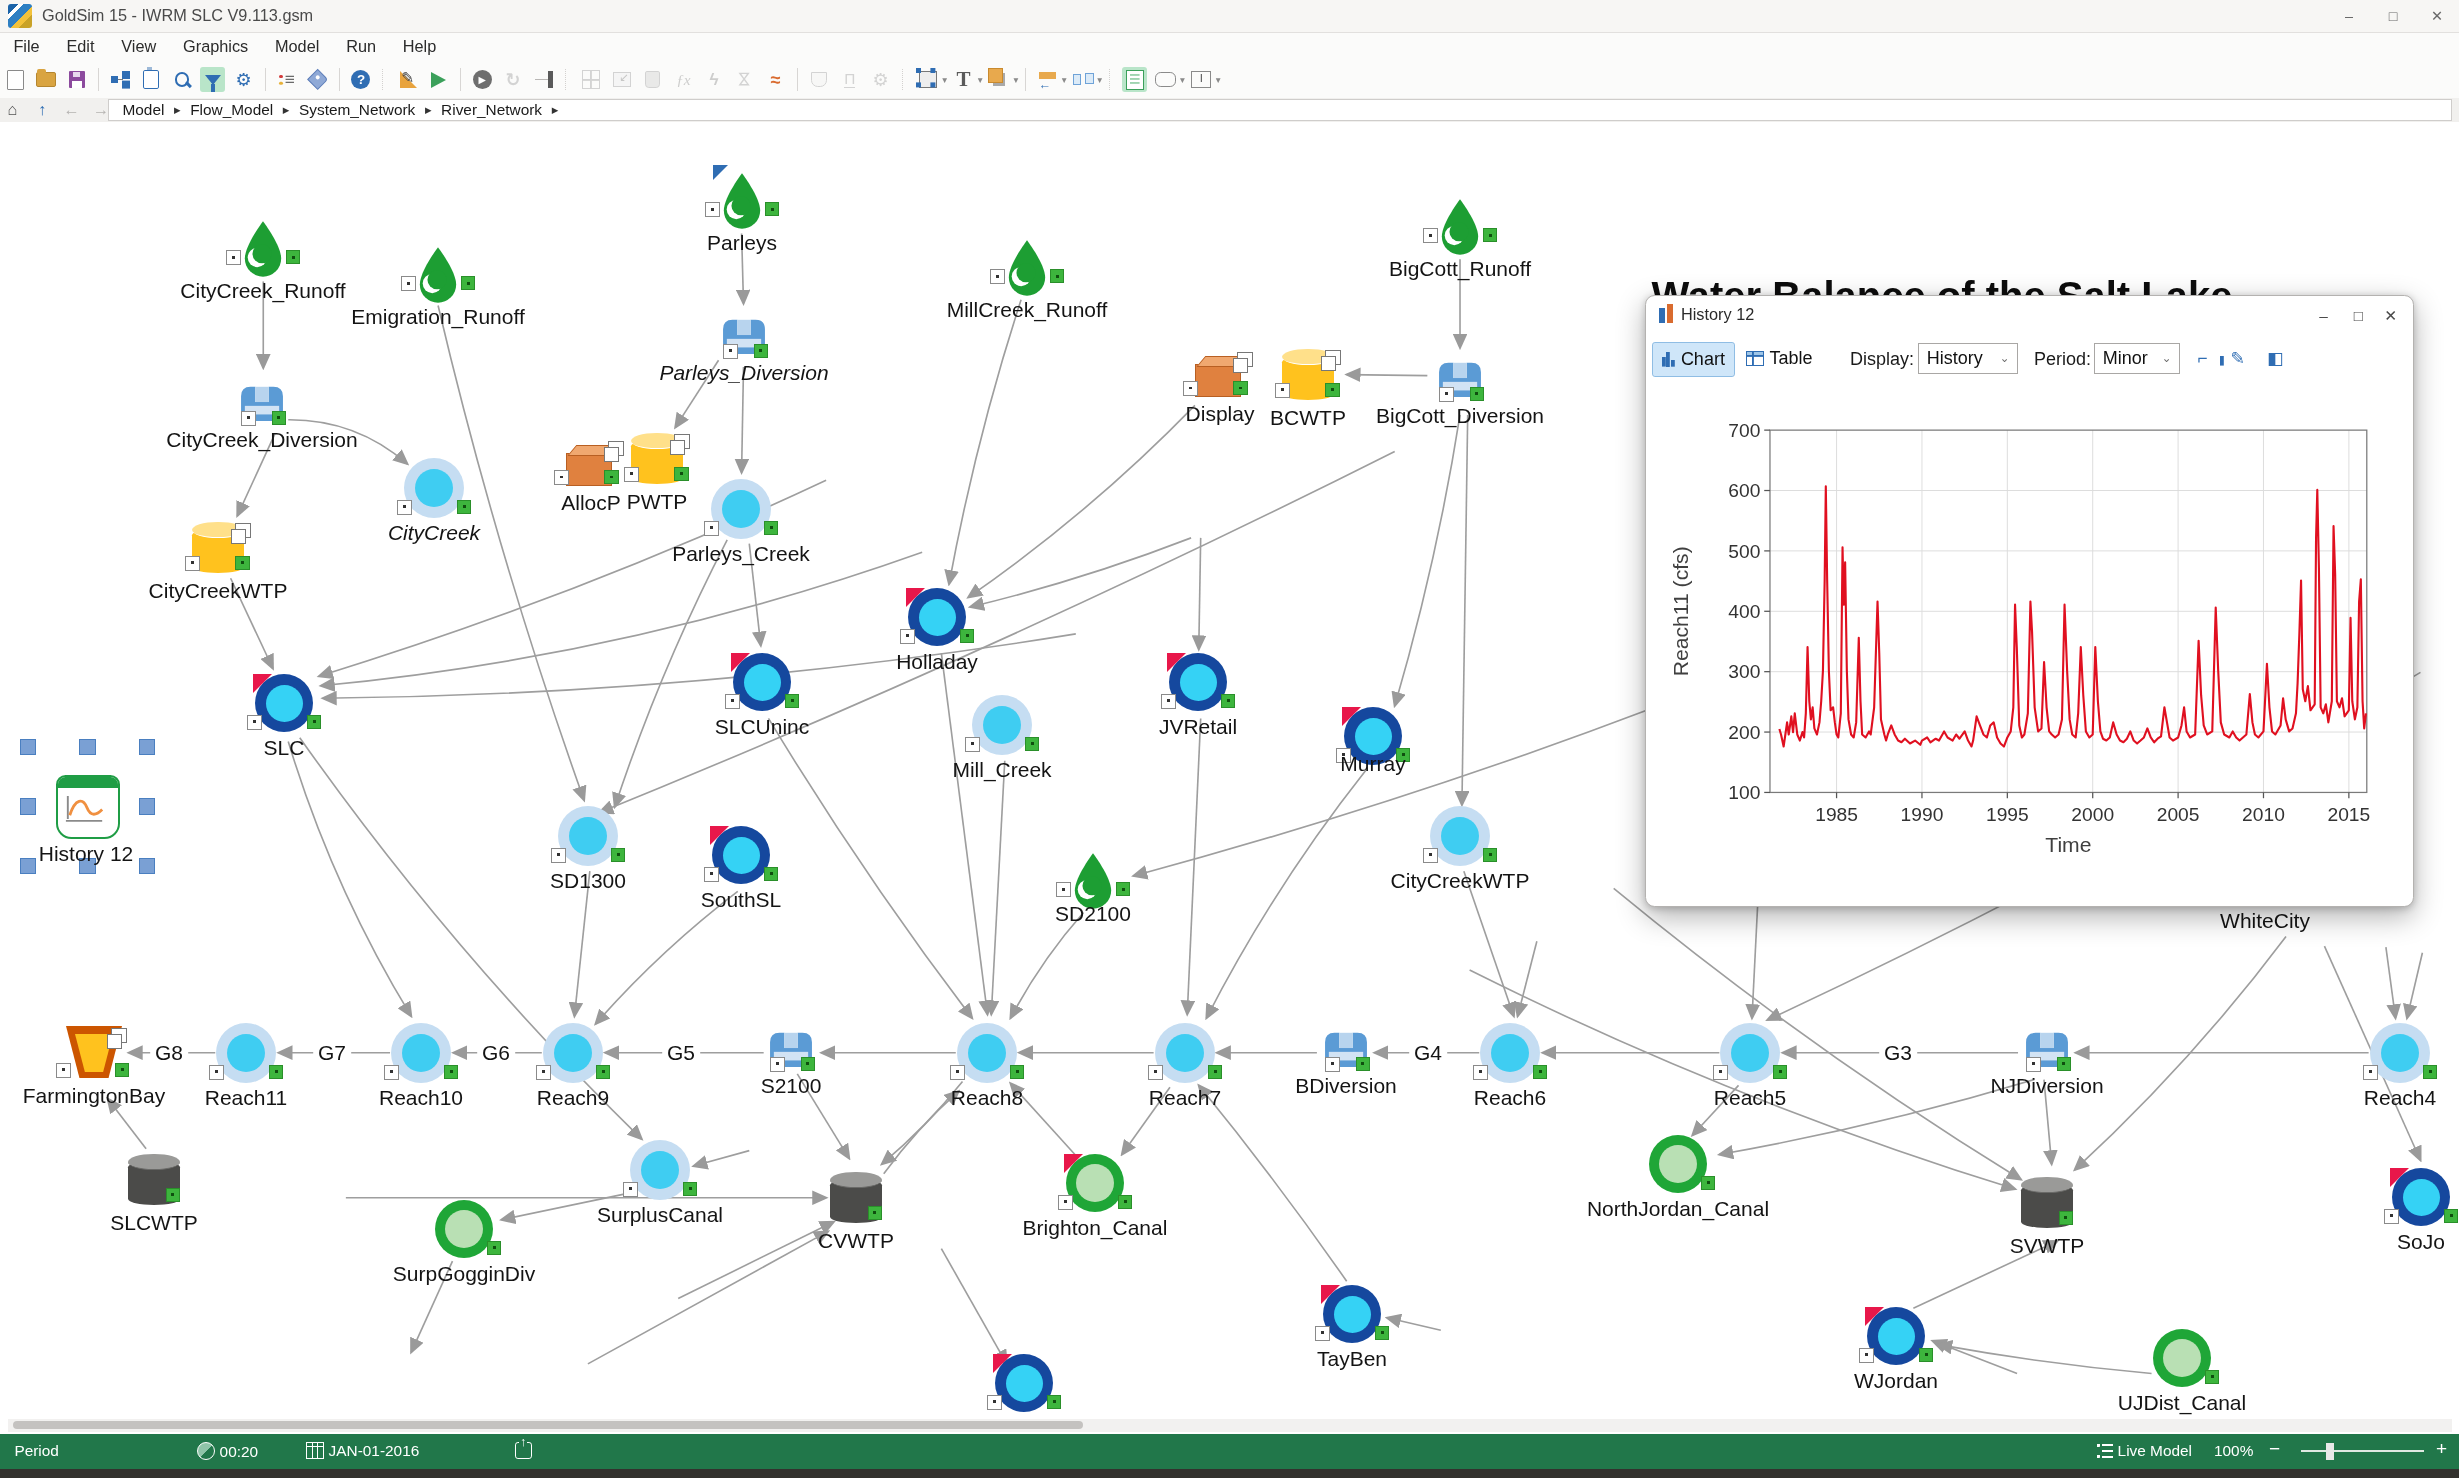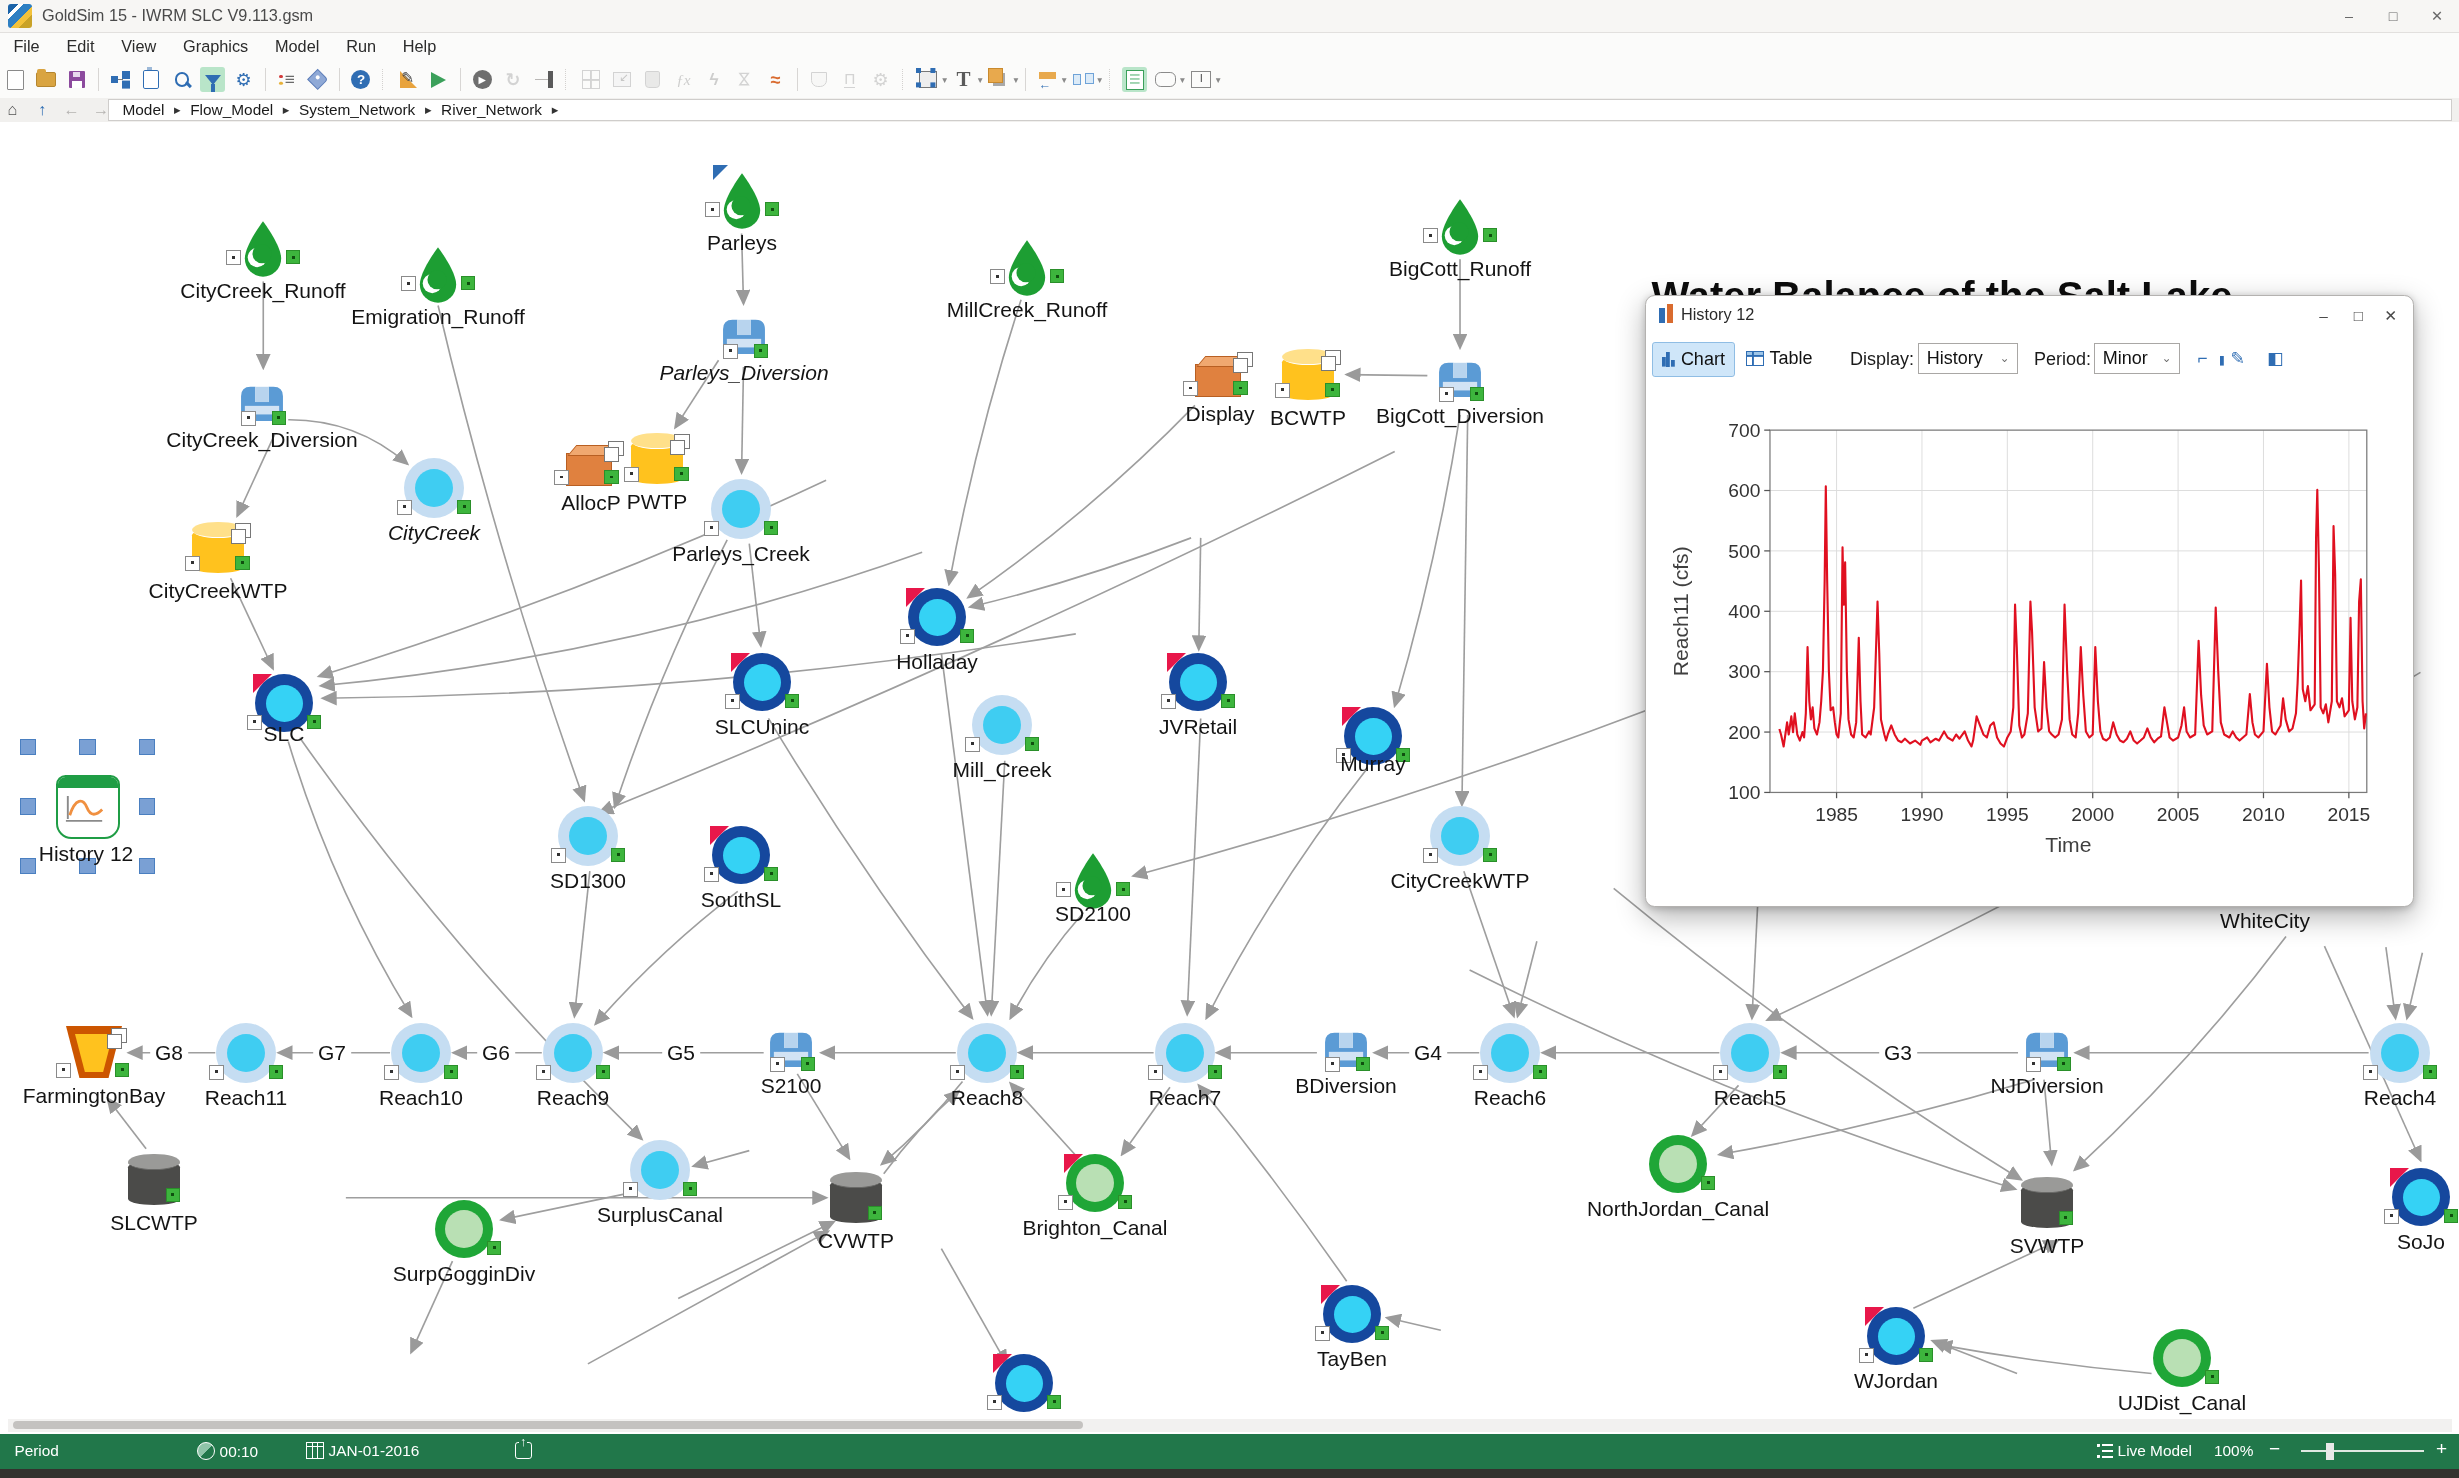--- a/index.html
+++ b/index.html
@@ -523,21 +523,21 @@
       <div class="gport" style="left: 17.3px; top: 7.7px;"></div>
       <div class="clone2" style="left: 17.3px; top: -25px;"></div>
       <div class="nlabel" style="top: 31px;">CityCreekWTP</div>
     </div>
     <div class="node" style="left: 284px; top: 581px;">
       <div class="ring-o" style="left: -29px; top: -29px; width: 58px; height: 58px; background: rgb(21, 72, 158);"></div>
       <div class="ring-o" style="left: -18px; top: -18px; width: 37px; height: 37px; background: rgb(53, 210, 245);"></div>
       <div class="port" style="left: -37px; top: 11.5px;"></div>
       <div class="gport" style="left: 23px; top: 11.5px;"></div>
       <div class="rflag" style="left: -31px; top: -29px;"></div>
-      <div class="nlabel" style="top: 19px;">SLC</div>
+      <div class="nlabel" style="top: 33px;">SLC</div>
     </div>
     <div class="node" style="left: 762px; top: 560px;">
       <div class="ring-o" style="left: -29px; top: -29px; width: 58px; height: 58px; background: rgb(21, 72, 158);"></div>
       <div class="ring-o" style="left: -18px; top: -18px; width: 37px; height: 37px; background: rgb(53, 210, 245);"></div>
       <div class="port" style="left: -37px; top: 11.5px;"></div>
       <div class="gport" style="left: 23px; top: 11.5px;"></div>
       <div class="rflag" style="left: -31px; top: -29px;"></div>
       <div class="nlabel" style="top: 33px;">SLCUninc</div>
     </div>
     <div class="node" style="left: 937px; top: 495px;">
@@ -883,21 +883,21 @@
       <line x1="731.3433476394858" x2="731.3433476394858" y1="428" y2="434" stroke="#555" stroke-width="1.3"></line>
       <text x="731.3433476394858" y="458" text-anchor="middle" font-size="20" fill="#333">2015</text>
       <text x="439.5" y="490" text-anchor="middle" font-size="22" fill="#404040">Time</text>
       <text x="44" y="239.5" text-anchor="middle" font-size="22" fill="#404040" transform="rotate(-90 44 239.5)">Reach11 (cfs)</text>
       <polyline points="138.8,362.0 140.5,367.7 143.2,380.2 145.0,367.7 146.8,355.1 148.5,367.7 151.2,348.8 153.0,365.2 154.8,345.7 157.4,367.7 160.1,374.0 162.8,365.2 164.5,370.8 166.3,345.7 168.1,276.6 169.9,333.1 171.6,352.0 173.4,339.4 175.2,361.4 177.9,367.7 180.5,355.1 182.3,333.1 184.1,301.7 185.9,207.5 187.1,109.4 188.5,207.5 190.3,301.7 192.1,342.5 194.7,339.4 196.5,355.1 198.3,367.7 200.1,370.8 202.7,345.7 204.5,172.9 205.8,232.6 207.2,188.6 209.0,301.7 210.7,352.0 213.4,367.7 216.1,370.8 218.7,355.1 221.4,267.1 223.2,333.1 224.9,367.7 228.5,370.8 232.1,364.5 233.8,367.7 237.4,339.4 239.2,282.9 240.9,229.4 242.7,282.9 244.5,352.0 248.0,367.7 249.8,374.0 251.6,367.7 255.2,358.3 258.7,367.7 262.3,374.0 265.8,375.8 269.4,372.1 274.7,377.1 280.0,374.0 285.4,378.4 287.1,374.0 292.5,370.8 296.0,375.8 301.4,372.1 304.9,374.0 310.2,364.5 313.8,370.8 319.1,374.0 322.7,367.7 326.2,372.1 331.6,364.5 335.1,374.0 338.7,380.2 340.4,374.0 344.0,348.8 347.5,358.3 351.1,367.7 354.7,370.8 358.2,358.3 361.8,355.1 365.3,370.8 368.9,377.1 372.4,380.2 376.0,370.8 379.5,364.5 382.2,339.4 384.0,232.6 385.8,276.6 388.4,358.3 391.1,370.8 393.7,367.7 397.3,345.7 400.0,229.4 401.7,260.9 404.4,339.4 408.0,364.5 411.5,361.4 414.2,292.3 416.8,339.4 419.5,364.5 422.2,367.7 425.7,370.8 429.3,367.7 432.8,352.0 435.5,232.6 438.2,301.7 440.8,352.0 443.5,367.7 447.1,370.8 449.7,345.7 452.4,276.6 455.0,326.8 457.7,364.5 461.3,370.8 464.8,367.7 467.5,276.6 470.2,333.1 472.8,364.5 475.5,372.1 479.0,374.0 482.6,370.8 486.1,355.1 489.7,367.7 493.2,374.0 496.8,375.8 500.4,372.1 503.9,364.5 507.5,374.0 511.0,377.1 514.6,374.0 518.1,370.8 521.7,361.4 525.2,370.8 528.8,375.8 532.3,372.1 535.9,369.6 539.4,339.4 542.1,355.1 544.8,370.8 548.3,374.0 553.7,370.8 557.2,358.3 559.9,339.4 562.5,364.5 566.1,370.8 571.4,367.7 575.0,270.3 577.6,326.8 580.3,358.3 583.9,367.7 589.2,364.5 592.8,235.7 595.4,301.7 598.1,355.1 601.6,367.7 607.0,370.8 610.5,364.5 614.1,370.8 617.6,374.0 624.7,367.7 628.3,325.6 631.0,355.1 633.6,367.7 637.2,370.8 642.5,364.5 646.1,294.2 648.7,339.4 651.4,364.5 654.9,367.7 660.3,358.3 662.9,330.0 665.6,352.0 669.2,364.5 672.7,361.4 676.3,345.7 678.0,314.3 679.8,264.0 681.6,207.5 683.4,320.6 686.0,333.1 688.7,317.4 691.4,342.5 695.8,336.3 697.2,163.5 698.5,113.2 700.2,194.9 702.0,339.4 704.7,345.7 707.4,336.3 710.0,355.1 713.6,333.1 715.4,150.9 717.1,201.2 718.9,333.1 721.6,339.4 724.2,330.0 726.9,348.8 731.3,342.5 733.1,246.4 734.9,333.1 737.6,352.0 740.2,339.4 742.0,229.4 743.8,206.2 745.6,333.1 747.3,361.4 749.1,345.7" fill="none" stroke="#e01020" stroke-width="2.2" stroke-linejoin="round"></polyline>
     </svg>
 </div>
 
 <div class="statusbar">
   <div class="sb-item" style="left:14.4px">Period</div>
-  <div class="sb-item" style="left:197px"><span class="sb-clock"></span>&nbsp;<span>00:10</span></div>
+  <div class="sb-item" style="left:197px"><span class="sb-clock"></span>&nbsp;<span>00:20</span></div>
   <div class="sb-item" style="left:306px"><span class="sb-cal"></span>&nbsp;<span>JAN-01-2016</span></div>
   <div class="sb-item" style="left:515px"><span class="sb-share"></span></div>
   <div class="sb-item" style="left:2096px"><span class="sb-list"></span>&nbsp;<span>Live Model</span></div>
   <div class="sb-item" style="left:2214px">100%</div>
   <div class="sb-item" style="left:2269px;font-size:19px;top:3.8px">−</div>
   <div class="sb-slider" style="left:2301px">
       <div class="sb-thumb"></div>
     </div>
   <div class="sb-item" style="left:2436px;font-size:19px;top:3.8px">+</div>
 </div>

